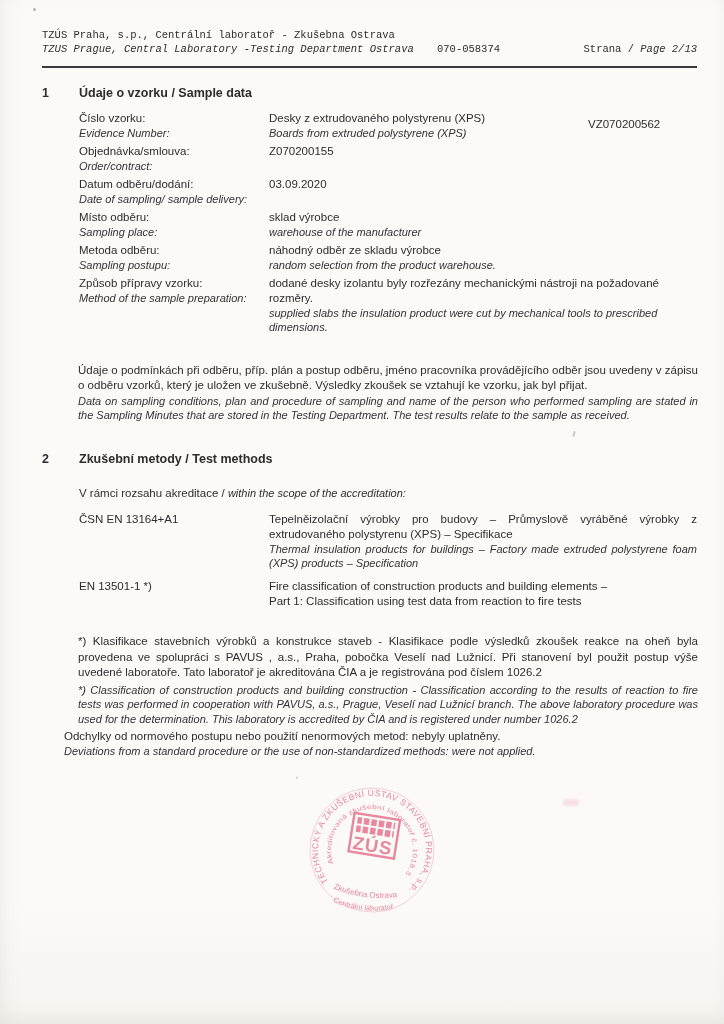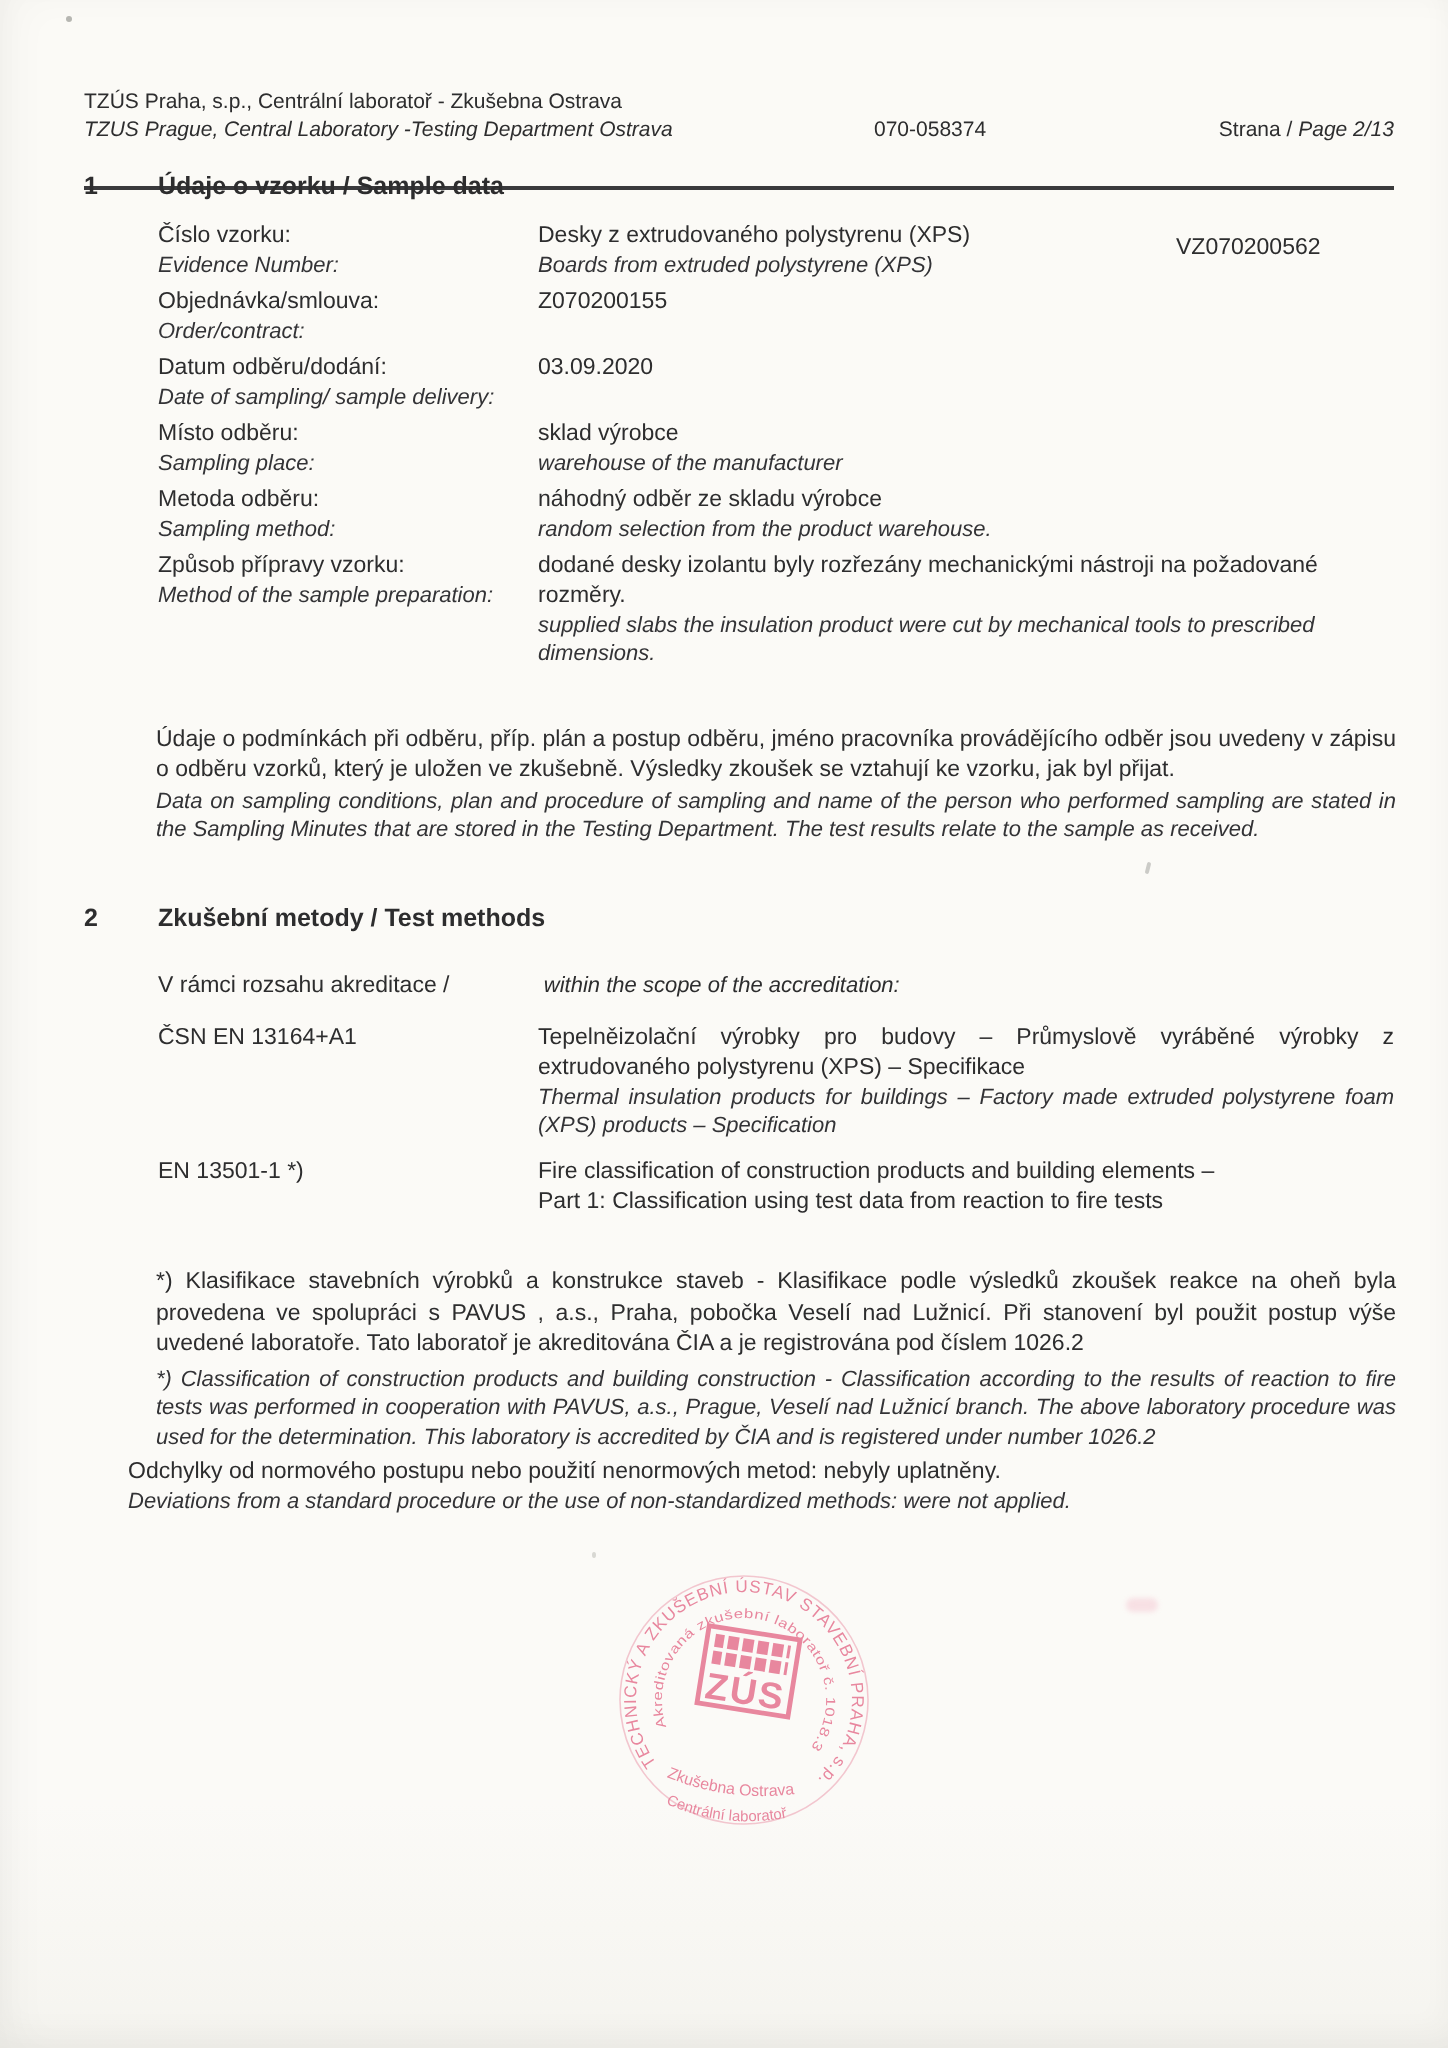--- a/index.html
+++ b/index.html
@@ -7,22 +7,22 @@
     position:relative; width:724px; height:1024px; margin:0 auto;
     background:linear-gradient(180deg,#fbfaf6 0%, #fbfaf7 88%, #f5f4ef 100%);
     font-family:"Liberation Sans", sans-serif; color:#2d2d2e; overflow:hidden;
     box-shadow: inset 0 -8px 14px rgba(60,60,50,0.04), inset 10px 0 18px rgba(60,60,50,0.025);
   }
   .cz  { font-size:11.5px; line-height:15px; }
   .en  { font-size:11px;  line-height:14px; font-style:italic; color:#333336; }
   .just{ text-align:justify; }
 
   
-  .header { position:absolute; left:42px; top:44px; width:655px;
-            border-bottom:2px solid #3a3a3c; padding-bottom:21px; }
+  .header { position:absolute; left:42px; top:28px; width:655px;
+            border-bottom:2px solid #3a3a3c; padding-bottom:10px;font-family:Liberation Mono, monospace; }
   .h-cz { font-size:10.5px; line-height:14px; }
   .h-row { position:relative; font-size:10.5px; line-height:14px; }
   .h-en  { font-style:italic; }
   .h-doc { position:absolute; left:395px; bottom:0; font-style:normal;margin-top:12px; }
   .h-page{ position:absolute; right:0; bottom:0; }
   .h-page .pg-en { font-style:italic; }
 
   
   .sec { position:absolute; left:42px; font-size:12.5px; font-weight:bold; }
   .sec-num { display:inline-block; width:37px; }
@@ -32,21 +32,21 @@
 
   
   #sample-rows { position:absolute; left:79px; top:111px; width:618px; }
   .kv { display:grid; grid-template-columns:190px 1fr; margin-bottom:4px; }
   .evidence { position:absolute; left:509px; top:7px; font-size:11.5px; }
 
   #note { position:absolute; left:78px; top:338px; width:620px;margin-top:25px; }
   #note .en { margin-top:1px; }
 
   #scope { position:absolute; left:79px; top:487px; font-size:11.5px; }
-  #scope .sc-en { font-style:italic; font-size:11px;margin-left:44px; }
+  #scope .sc-en { font-style:italic; font-size:11px; }
 
   #methods { position:absolute; left:79px; top:512px; width:618px; }
   #methods .m2 { margin-top:9px; }
 
   #footnote { position:absolute; left:78px; top:634px; width:620px; }
   #footnote .cz { line-height:15.5px; }
   #footnote .en { margin-top:2px; line-height:14.5px; }
 
   #deviations { position:absolute; left:64px; top:729px; width:620px; }
 
@@ -120,21 +120,21 @@
       </div>
       <div>
         <div class="cz">sklad výrobce</div>
         <div class="en">warehouse of the manufacturer</div>
       </div>
     </div>
 
     <div class="kv">
       <div>
         <div class="cz">Metoda odběru:</div>
-        <div class="en">Sampling method:</div>
+        <div class="en">Sampling postupu:</div>
       </div>
       <div>
         <div class="cz">náhodný odběr ze skladu výrobce</div>
         <div class="en">random selection from the product warehouse.</div>
       </div>
     </div>
 
     <div class="kv">
       <div>
         <div class="cz">Způsob přípravy vzorku:</div>

